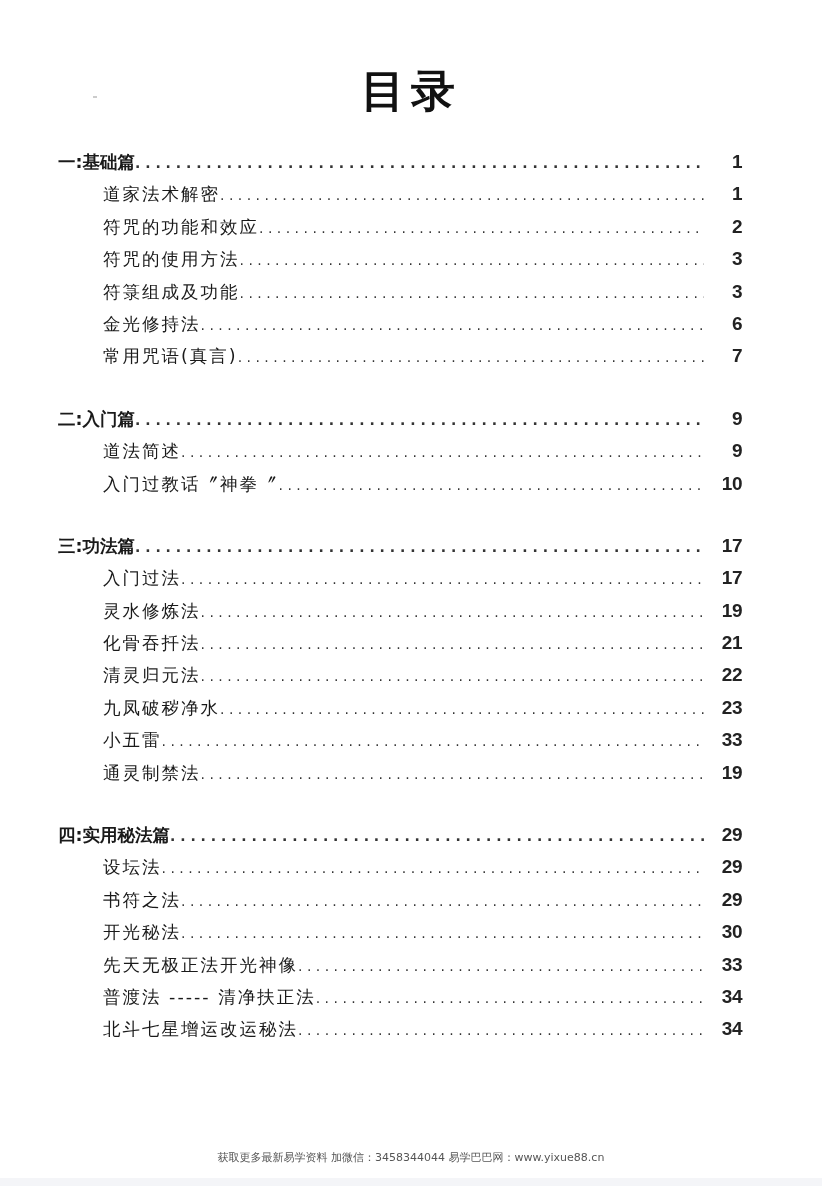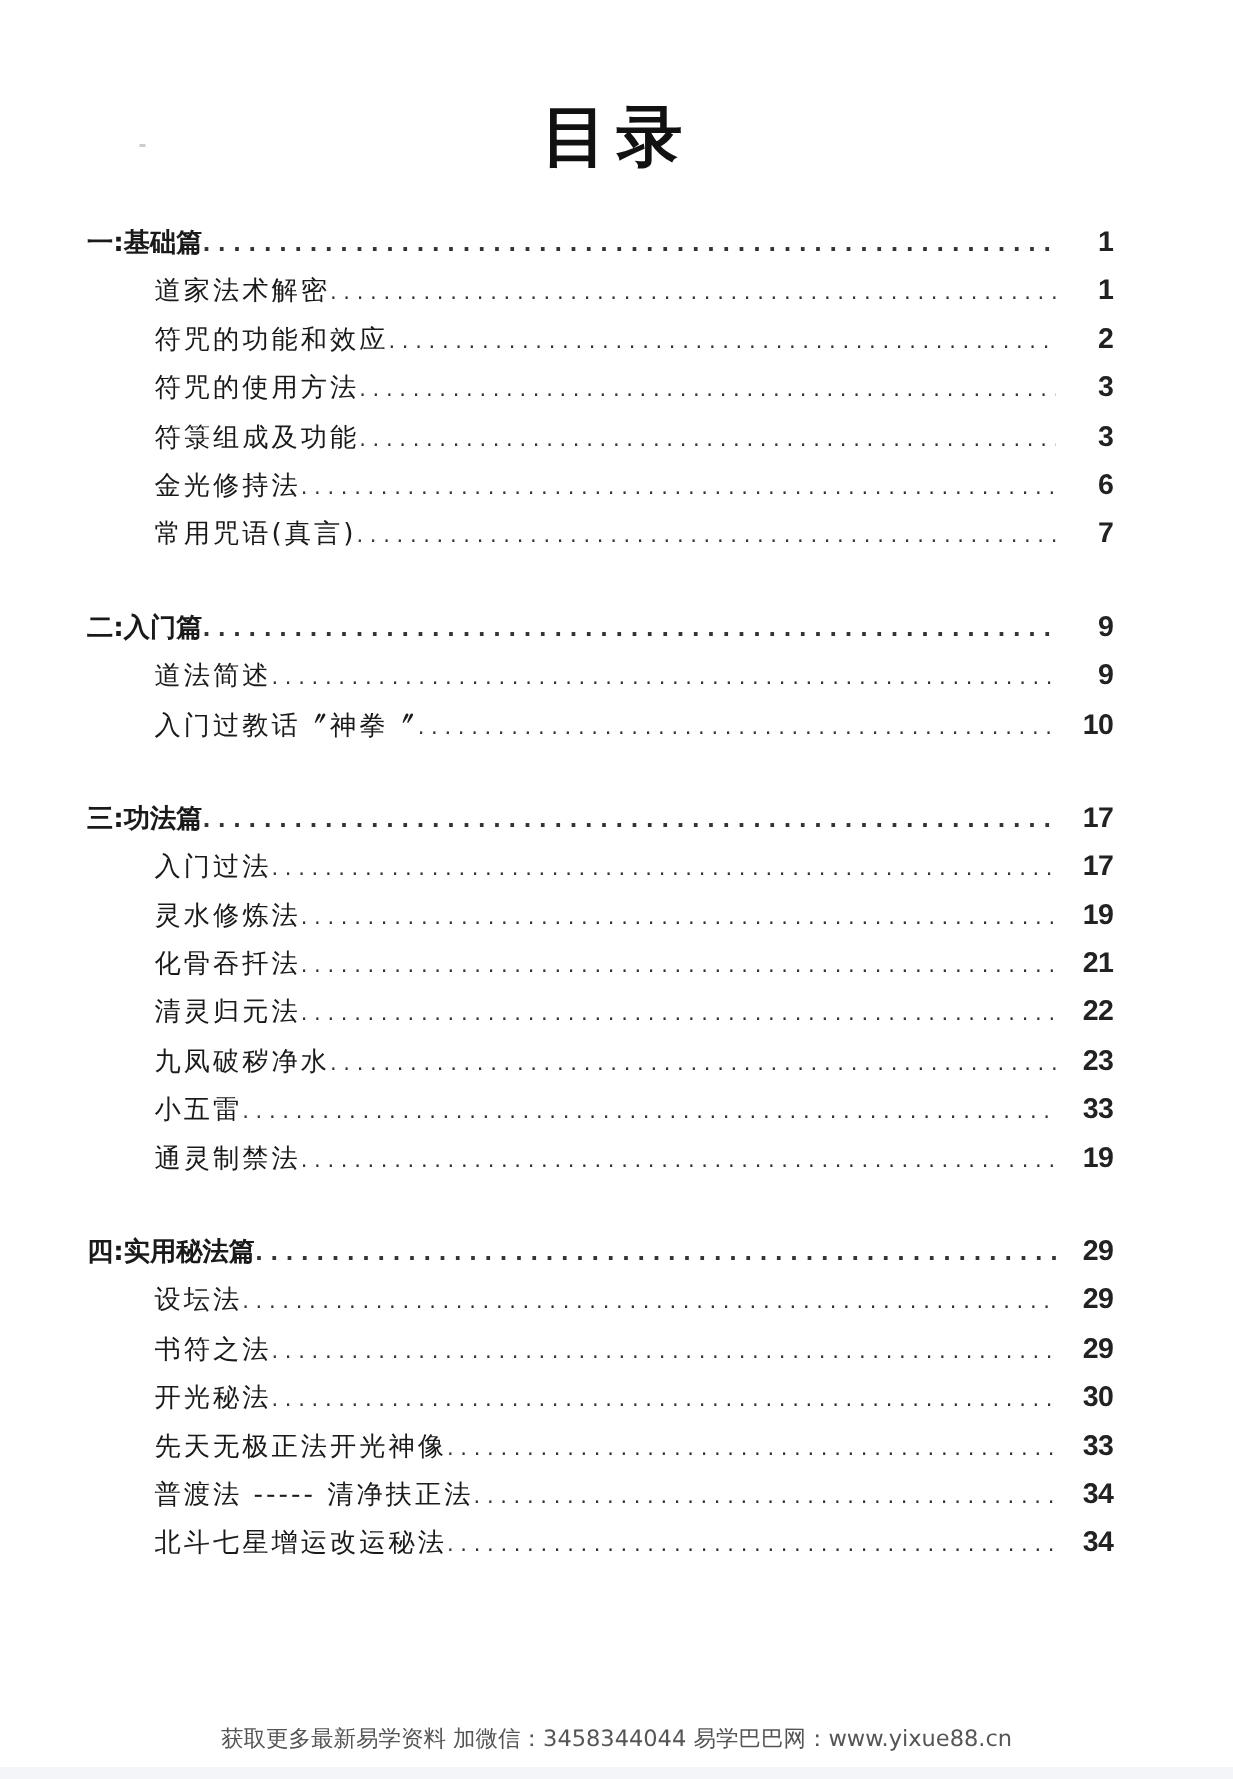--- a/index.html
+++ b/index.html
@@ -43,21 +43,21 @@
     letter-spacing: 0px;
   }
   .pg {
     width: 34px; text-align: right;
     font-family: "Liberation Sans", sans-serif;
     font-size: 19px; font-weight: bold; color: #222;
     letter-spacing: -0.5px;
   }
   .footer {
     position: absolute; left: 0; top: 1150px; width: 822px;
-    text-align: center; font-size: 15px; color: #555;
+    text-align: center; font-size: 11px; color: #555;
   }
 </style>
 </head>
 <body>
 
 <div class="page">
   <div class="speck" style="left:93px;top:96px;"></div>
   <div class="title">目录</div>
 
   <div class="toc">

